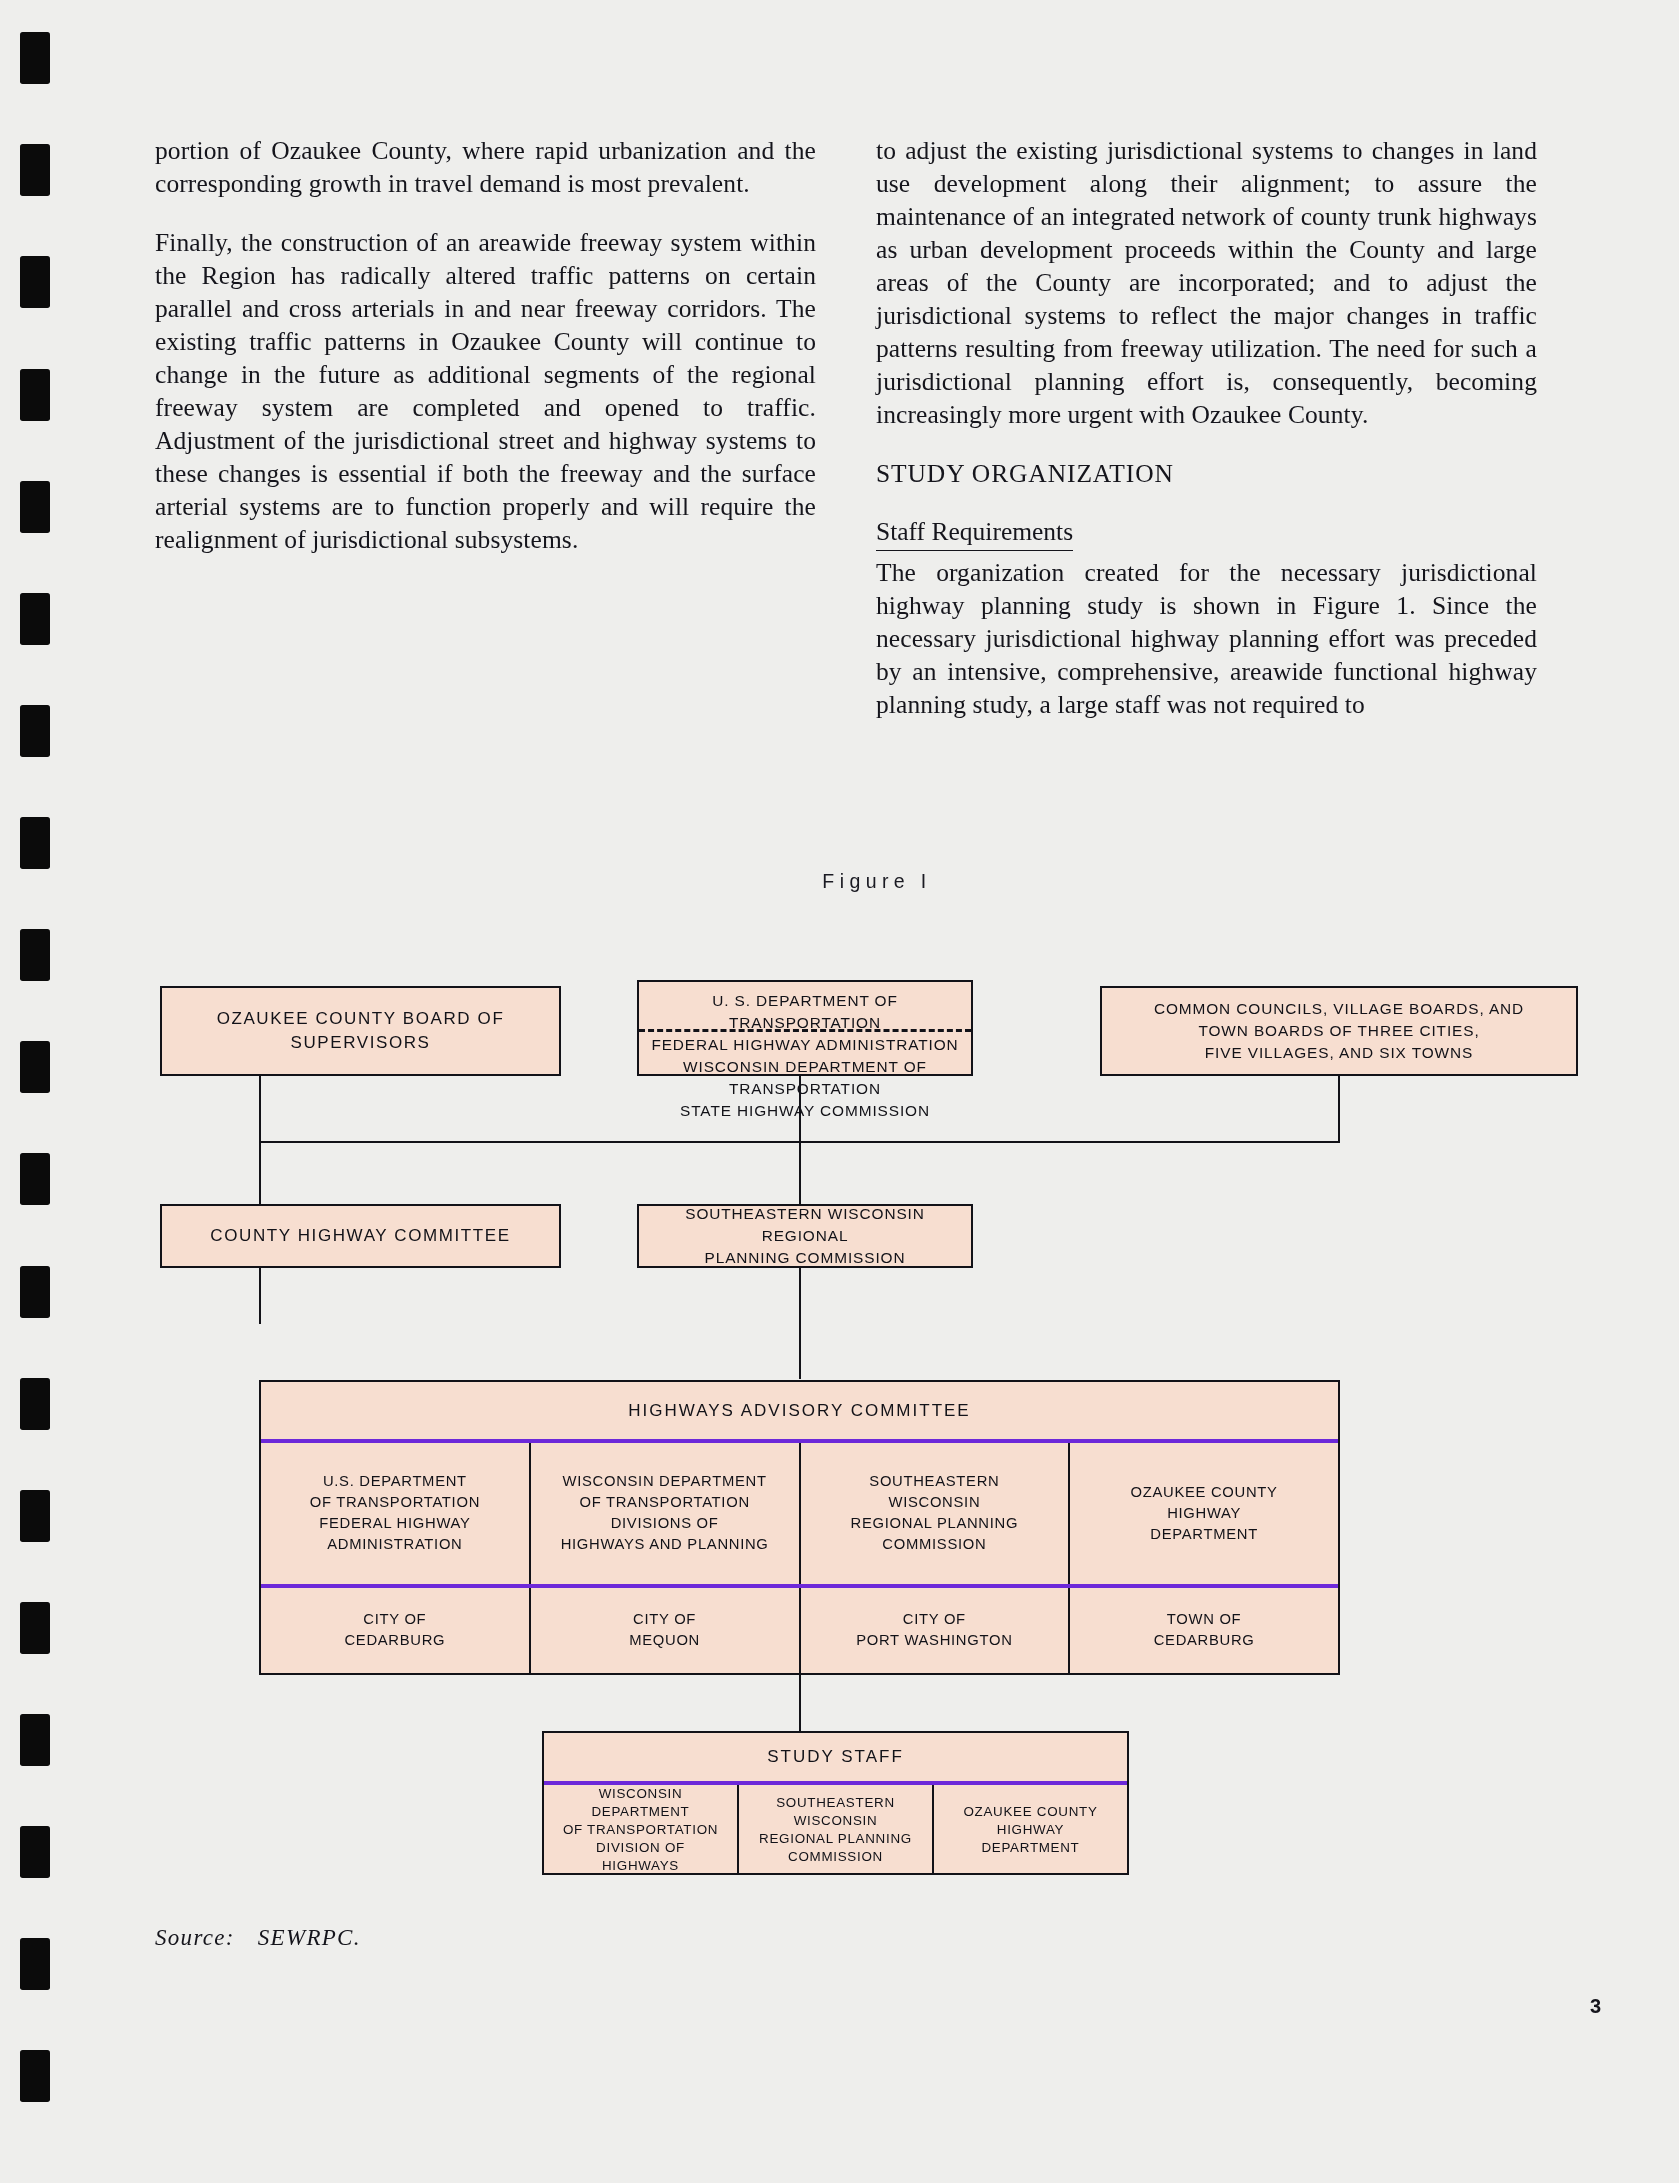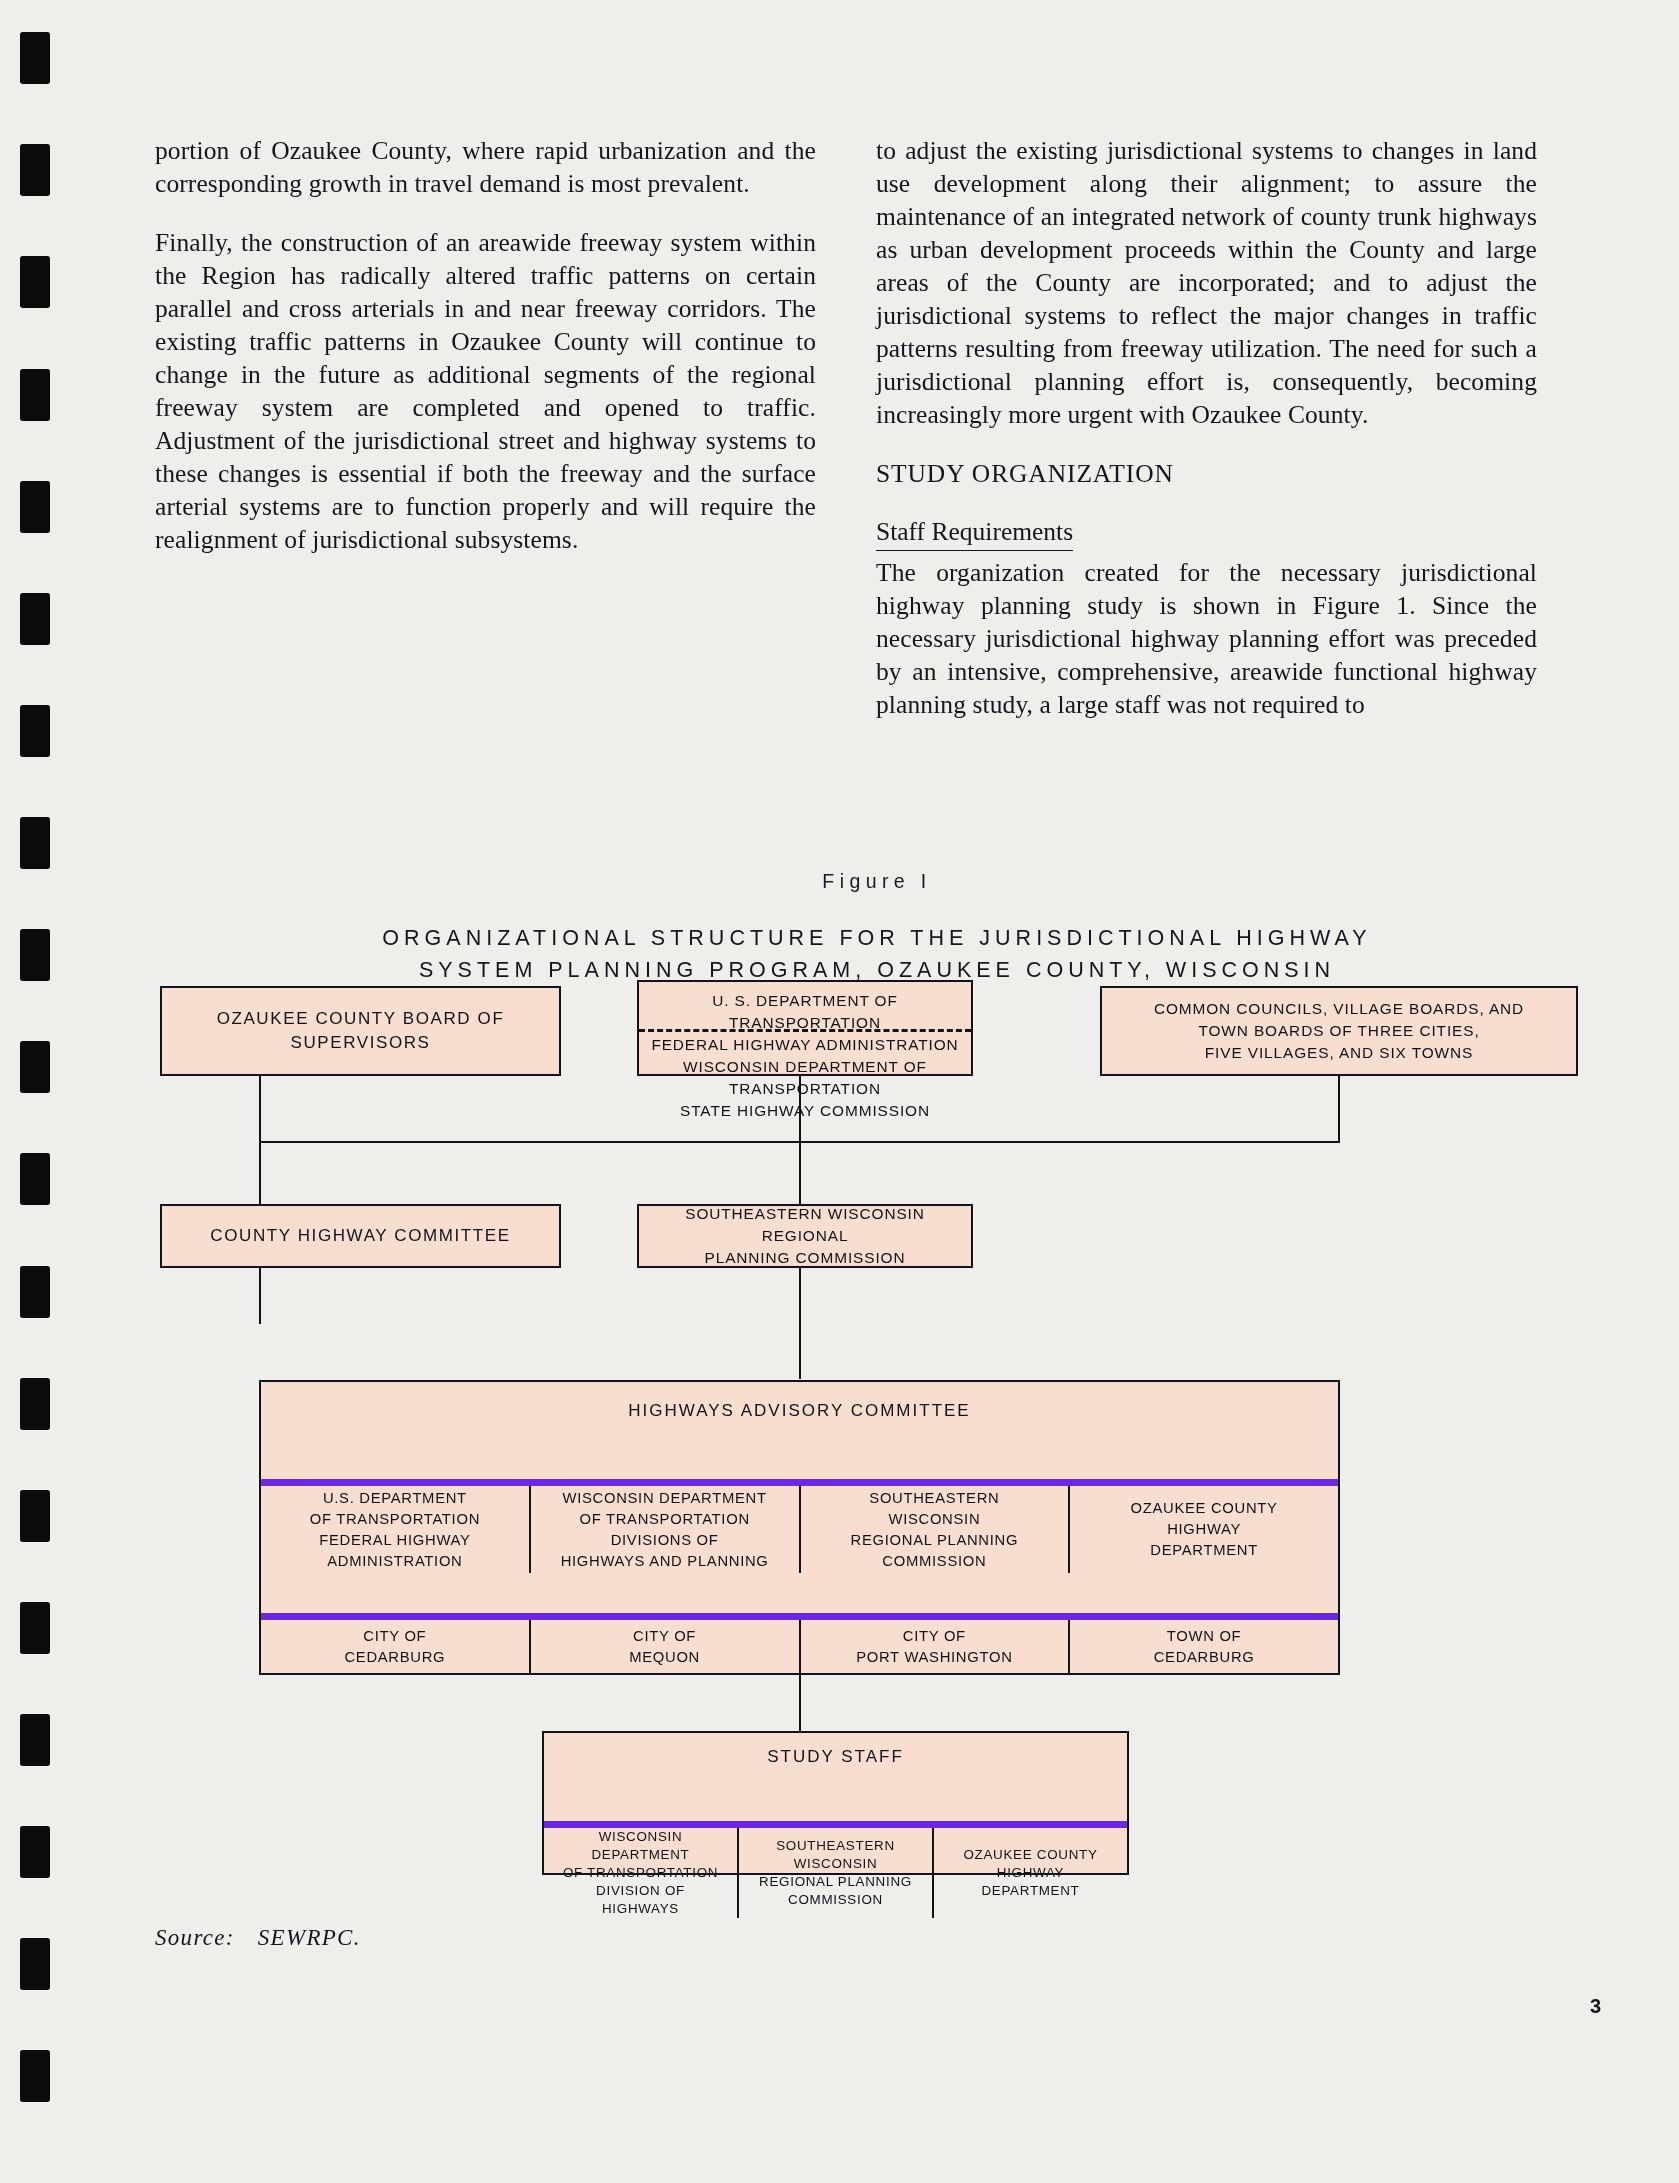--- a/index.html
+++ b/index.html
@@ -80,21 +80,21 @@
     position:absolute;background:#f7ded0;border:2px solid #121218;
     box-sizing:border-box;display:flex;flex-direction:column;
     font-family:"Liberation Sans",sans-serif;color:#121218;
   }
   .group .hdr{
     flex:0 0 auto;display:flex;align-items:center;justify-content:center;
     font-size:17px;letter-spacing:2px;
   }
   .group .rows{flex:1 1 auto;display:flex;flex-direction:column;}
   .group .row{
-    flex:1 1 0;display:flex;border-top:7px solid #6d28d9;margin-top:40px;
+    flex:1 1 0;display:flex;border-top:4px solid #6d28d9;
   }
   .group .cell{
     flex:1 1 0;display:flex;align-items:center;justify-content:center;
     text-align:center;border-left:2px solid #121218;
     font-size:14.8px;line-height:21px;letter-spacing:0.7px;padding:0 4px;
     box-sizing:border-box;
   }
   .group .cell:first-child{border-left:none;}
   .group.staff .cell{font-size:13.4px;line-height:18px;letter-spacing:0.7px;}
   
@@ -156,24 +156,20 @@
       <h2 class="sec">STUDY ORGANIZATION</h2>
       <div class="subwrap">
         <h3 class="sub">Staff Requirements</h3>
       </div>
       <p class="para tight">The organization created for the necessary jurisdictional highway planning study is shown in Figure 1.  Since the necessary jurisdictional highway planning effort was preceded by an intensive, comprehensive, areawide functional highway planning study, a large staff was not required to</p>
     </div>
 
   </div>
 
   <div id="fig-num">Figure  I</div>
-  <div id="fig-title">
-    <div>ORGANIZATIONAL STRUCTURE FOR THE JURISDICTIONAL HIGHWAY</div>
-    <div>SYSTEM PLANNING PROGRAM, OZAUKEE COUNTY, WISCONSIN</div>
-  </div>
 
   <div id="chart">
 
     <div class="ln vl" style="left:185px;top:69px;height:66px"></div>
 
     <div class="ln hl" style="left:185px;top:134px;width:1081px"></div>
 
     <div class="ln vl" style="left:1264px;top:69px;height:66px"></div>
 
     <div class="ln vl" style="left:725px;top:69px;height:128px"></div>

